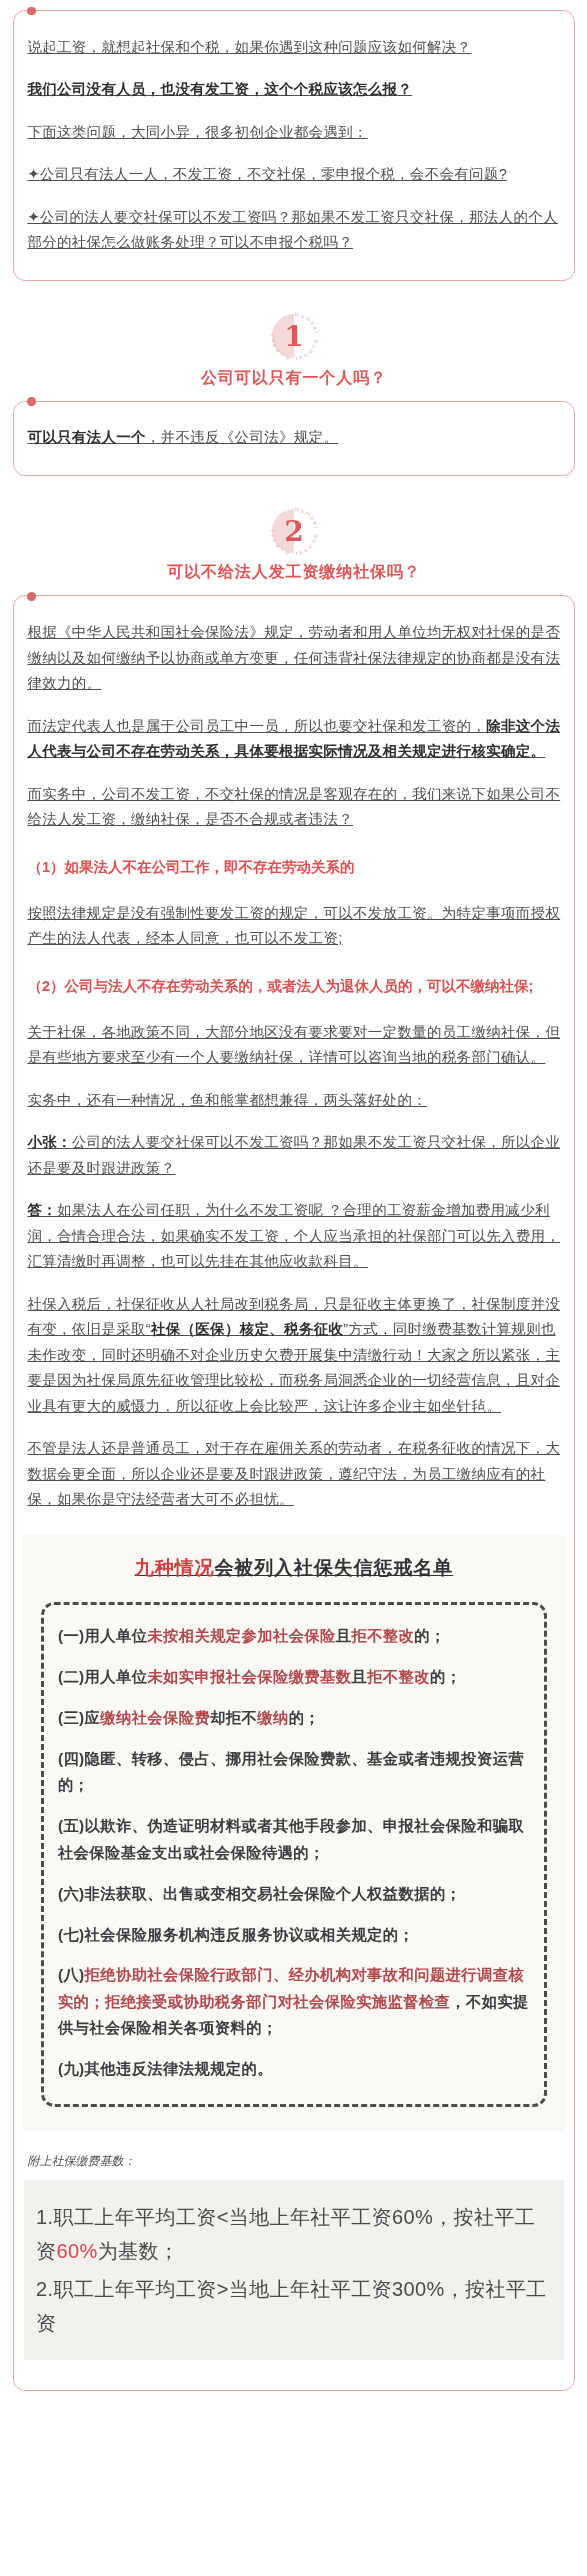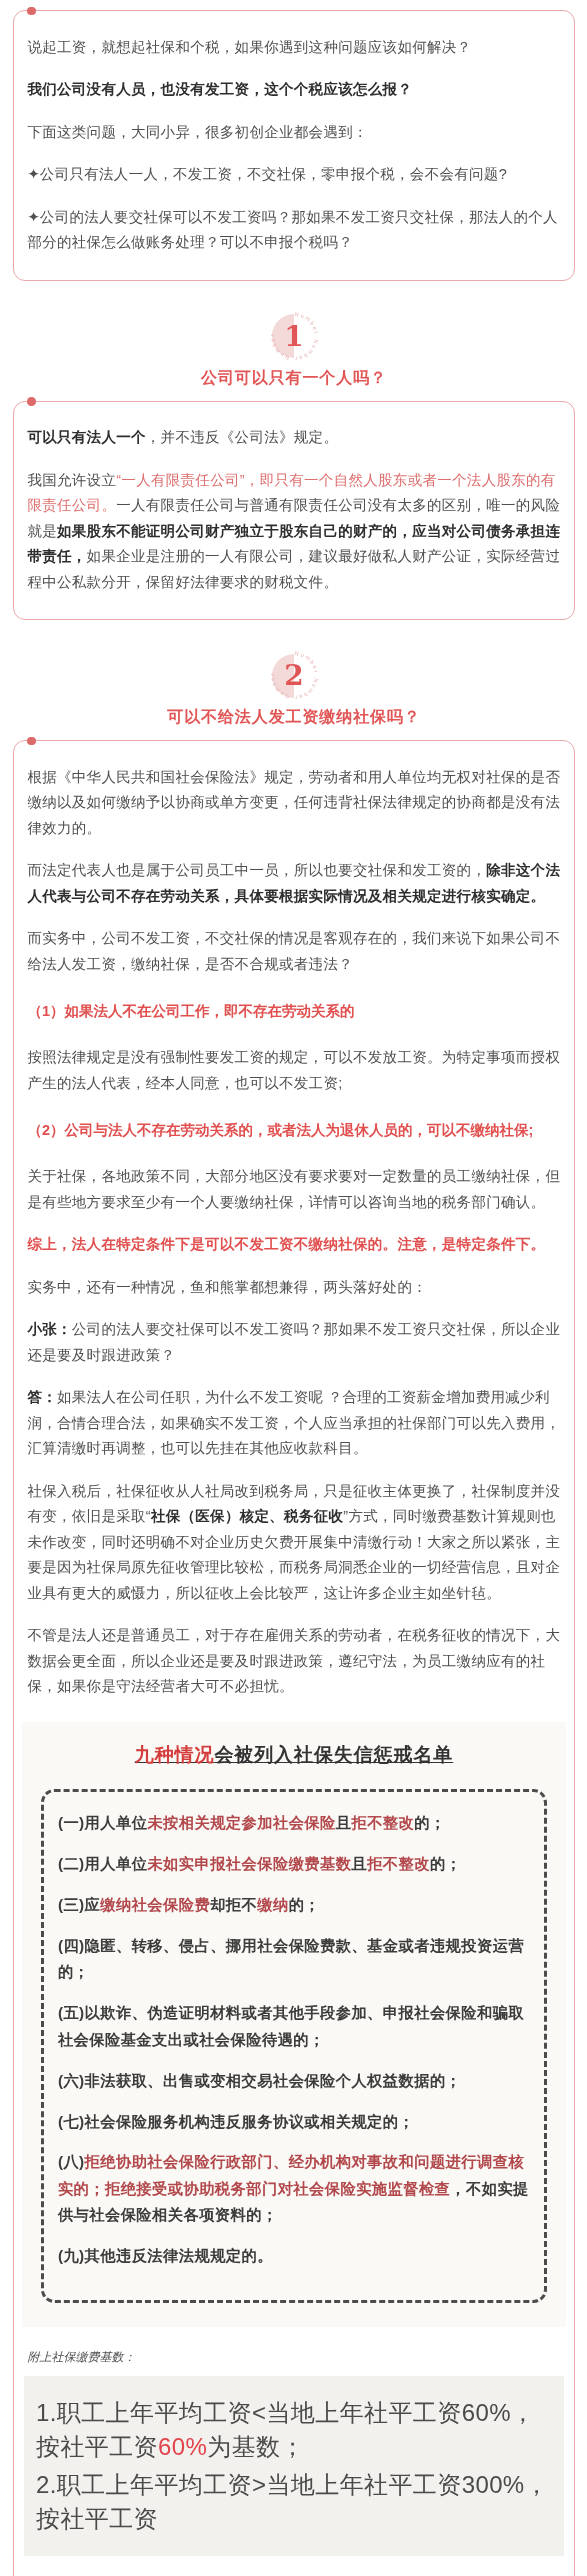--- a/index.html
+++ b/index.html
@@ -17,21 +17,21 @@
     --pct-red:#e2434a;
   }
   *{box-sizing:border-box;}
   html,body{margin:0;padding:0;}
   body{width:588px;background:#ffffff;font-family:"Liberation Sans",sans-serif;}
   .page{width:588px;padding:10.2px 0 12px;}
 
   .box{position:relative;margin:0 12.8px;border:0.9px solid var(--pink-border);border-radius:12px;padding:20.4px 13.6px;background:#fff;}
   .box-dot{position:absolute;top:-4.3px;left:13.6px;width:8.5px;height:8.5px;border-radius:50%;background:var(--dot);}
 
-  .para{font-size:14.5px;line-height:25.5px;color:var(--body);margin:17px 0;letter-spacing:0.3px;}
+  .para{font-size:14.5px;line-height:25.5px;color:var(--body);margin:17px 0;letter-spacing:0.3px;text-decoration:underline;}
   .para:first-of-type{margin-top:3.4px;}
   .para:last-child{margin-bottom:3.4px;}
 
   .s-n{color:inherit;}
   .s-b{color:var(--dark);font-weight:700;}
   .s-r{color:var(--salmon);}
   .s-rb{color:var(--red-strong);font-weight:700;}
   .s-d{color:var(--nine-dark);}
   .s-nr{color:var(--nine-red);}
   .s-tr{color:var(--nine-title-red);}
@@ -49,25 +49,25 @@
   .ring-text{fill:#e7b0b0;font-size:6.5px;letter-spacing:2.2px;}
   .badge-num{position:absolute;left:0;top:0;width:49px;height:49px;display:flex;align-items:center;justify-content:center;
     font-family:"DejaVu Serif",serif;font-size:28px;font-weight:700;color:#e05555;}
   .sec-title{font-size:16px;color:var(--red-title);font-weight:700;margin:6.8px 0 0;letter-spacing:0.9px;}
 
   .nine-figure{background:#fbf9f6;margin:22px -5.1px 6.8px;padding:12px 0 24px;}
   .nine-title{text-align:center;font-size:19px;font-weight:700;color:#333;margin:8.5px 0 20.4px;letter-spacing:0.9px;text-decoration:underline;}
   .nine-list{list-style:none;margin:0 19px;padding:17px 13.6px;border:3.4px dashed #4c4c4c;border-radius:13.6px;}
   .nine-list li{font-size:15.3px;line-height:26.4px;font-weight:600;color:var(--nine-dark);margin:14.5px 0;letter-spacing:0.4px;}
   .nine-list li:first-child{margin-top:1.7px;}
-  .nine-list li:last-child{margin-bottom:13px;}
+  .nine-list li:last-child{margin-bottom:4px;}
 
   .base-lead{font-size:12px;color:var(--body);margin:22px 0 7px;font-style:italic;}
   .base-block{background:var(--gray-bg);margin:10.2px -3.4px;padding:17px 12px;}
-  .base-block p{font-size:24px;line-height:34px;color:#4a4a4a;margin:3.4px 0;font-weight:500;letter-spacing:0.4px;}
+  .base-block p{font-size:20px;line-height:34px;color:#4a4a4a;margin:3.4px 0;font-weight:500;letter-spacing:0.4px;}
 </style>
 </head>
 <body>
 
 <div class="page">
 
   <section class="box">
     <span class="box-dot"></span>
     <p class="para"><span class="s-n">说起工资，就想起社保和个税，如果你遇到这种问题应该如何解决？</span></p>
     <p class="para"><span class="s-b">我们公司没有人员，也没有发工资，这个个税应该怎么报？</span></p>
@@ -86,21 +86,20 @@
         <text class="ring-text"><textPath href="#arc1">Number Number Number</textPath></text>
       </svg>
       <span class="badge-num">1</span>
     </div>
     <h2 class="sec-title">公司可以只有一个人吗？</h2>
   </div>
 
   <section class="box">
     <span class="box-dot"></span>
     <p class="para"><span class="s-b">可以只有法人一个</span><span class="s-n">，并不违反《公司法》规定。</span></p>
-    <p class="para"><span class="s-n">我国允许设立</span><span class="s-r">“一人有限责任公司”，即只有一个自然人股东或者一个法人股东的有限责任公司。</span><span class="s-n">一人有限责任公司与普通有限责任公司没有太多的区别，唯一的风险就是</span><span class="s-b">如果股东不能证明公司财产独立于股东自己的财产的，应当对公司债务承担连带责任，</span><span class="s-n">如果企业是注册的一人有限公司，建议最好做私人财产公证，实际经营过程中公私款分开，保留好法律要求的财税文件。</span></p>
   </section>
 
   <div class="section-head">
     <div class="badge">
       <span class="badge-half"></span>
       <svg viewBox="0 0 58 58">
         <defs>
             <path id="arc2" d="M 29,5 A 24,24 0 1 1 28.99,5"></path>
           </defs>
         <text class="ring-text"><textPath href="#arc2">Number Number Number</textPath></text>
@@ -112,21 +111,20 @@
 
   <section class="box">
     <span class="box-dot"></span>
     <p class="para"><span class="s-n">根据《中华人民共和国社会保险法》规定，劳动者和用人单位均无权对社保的是否缴纳以及如何缴纳予以协商或单方变更，任何违背社保法律规定的协商都是没有法律效力的。</span></p>
     <p class="para"><span class="s-n">而法定代表人也是属于公司员工中一员，所以也要交社保和发工资的，</span><span class="s-b">除非这个法人代表与公司不存在劳动关系，具体要根据实际情况及相关规定进行核实确定。</span></p>
     <p class="para"><span class="s-n">而实务中，公司不发工资，不交社保的情况是客观存在的，我们来说下如果公司不给法人发工资，缴纳社保，是否不合规或者违法？</span></p>
     <h3 class="red-head">（1）如果法人不在公司工作，即不存在劳动关系的</h3>
     <p class="para"><span class="s-n">按照法律规定是没有强制性要发工资的规定，可以不发放工资。为特定事项而授权产生的法人代表，经本人同意，也可以不发工资;</span></p>
     <h3 class="red-head">（2）公司与法人不存在劳动关系的，或者法人为退休人员的，可以不缴纳社保;</h3>
     <p class="para"><span class="s-n">关于社保，各地政策不同，大部分地区没有要求要对一定数量的员工缴纳社保，但是有些地方要求至少有一个人要缴纳社保，详情可以咨询当地的税务部门确认。</span></p>
-    <p class="para"><span class="s-rb">综上，法人在特定条件下是可以不发工资不缴纳社保的。注意，是特定条件下。</span></p>
     <p class="para"><span class="s-n">实务中，还有一种情况，鱼和熊掌都想兼得，两头落好处的：</span></p>
     <p class="para"><span class="s-b">小张：</span><span class="s-n">公司的法人要交社保可以不发工资吗？那如果不发工资只交社保，所以企业还是要及时跟进政策？</span></p>
     <p class="para"><span class="s-b">答：</span><span class="s-n">如果法人在公司任职，为什么不发工资呢 ？合理的工资薪金增加费用减少利润，合情合理合法，如果确实不发工资，个人应当承担的社保部门可以先入费用，汇算清缴时再调整，也可以先挂在其他应收款科目。</span></p>
     <p class="para"><span class="s-n">社保入税后，社保征收从人社局改到税务局，只是征收主体更换了，社保制度并没有变，依旧是采取“</span><span class="s-b">社保（医保）核定、税务征收</span><span class="s-n">”方式，同时缴费基数计算规则也未作改变，同时还明确不对企业历史欠费开展集中清缴行动！大家之所以紧张，主要是因为社保局原先征收管理比较松，而税务局洞悉企业的一切经营信息，且对企业具有更大的威慑力，所以征收上会比较严，这让许多企业主如坐针毡。</span></p>
     <p class="para"><span class="s-n">不管是法人还是普通员工，对于存在雇佣关系的劳动者，在税务征收的情况下，大数据会更全面，所以企业还是要及时跟进政策，遵纪守法，为员工缴纳应有的社保，如果你是守法经营者大可不必担忧。</span></p>
 
     <div class="nine-figure">
       <h3 class="nine-title"><span class="s-tr">九种情况</span><span class="s-td">会被列入社保失信惩戒名单</span></h3>
       <ul class="nine-list">
         <li><span class="s-d">(一)用人单位</span><span class="s-nr">未按相关规定参加社会保险</span><span class="s-d">且</span><span class="s-nr">拒不整改</span><span class="s-d">的；</span></li>

